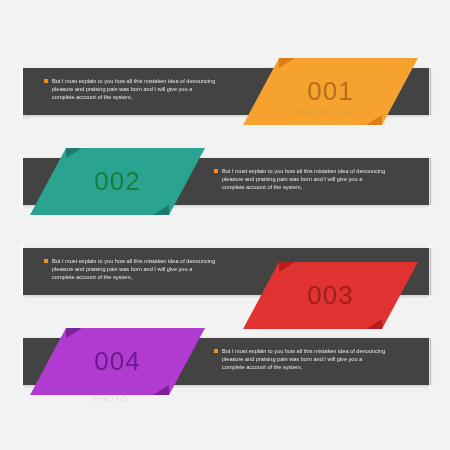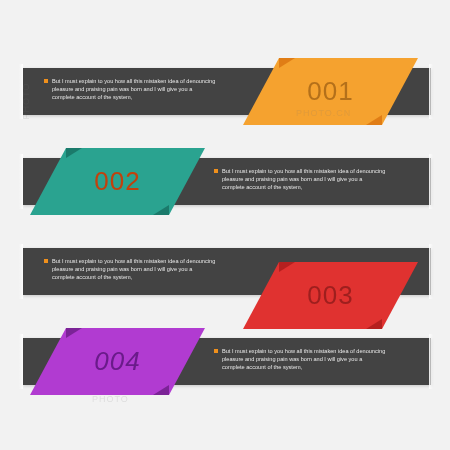--- a/index.html
+++ b/index.html
@@ -106,21 +106,21 @@
     <div class="row" style="top: 145px;">
       <div class="bar" style="background: rgb(67, 67, 67);"></div>
       <div class="edge l"></div>
       <div class="edge r"></div>
       <div class="para" style="left: 30px; width: 175px;">
         <svg width="175" height="67" viewBox="0 0 175 67" class="shape">
           <polygon points="36,0 175,0 139,67 0,67" fill="#2aa390"></polygon>
           <polygon points="36,0 52,0 36,10" fill="#1b7a6b"></polygon>
           <polygon points="139,67 123,67 139,57" fill="#1b7a6b"></polygon>
         </svg>
-        <div class="num" style="color: #c2410c;">002</div>
+        <div class="num" style="color: #15803d;">002</div>
       </div>
       <div class="textblock" style="left: 222px; color: rgb(232, 232, 232);">
         <p>But I must explain to you how all this mistaken idea of denouncing</p>
         <p>pleasure and praising pain was born and I will give you a</p>
         <p>complete account of the system,</p>
       </div>
       <div class="bullet" style="left: 214px; background: rgb(240, 144, 28);"></div>
     </div>
     <div class="row" style="top: 235px;">
       <div class="bar" style="background: rgb(67, 67, 67);"></div>
@@ -144,21 +144,21 @@
     <div class="row" style="top: 325px;">
       <div class="bar" style="background: rgb(67, 67, 67);"></div>
       <div class="edge l"></div>
       <div class="edge r"></div>
       <div class="para" style="left: 30px; width: 175px;">
         <svg width="175" height="67" viewBox="0 0 175 67" class="shape">
           <polygon points="36,0 175,0 139,67 0,67" fill="#b13bd1"></polygon>
           <polygon points="36,0 52,0 36,10" fill="#7b2396"></polygon>
           <polygon points="139,67 123,67 139,57" fill="#7b2396"></polygon>
         </svg>
-        <div class="num" style="color: rgb(106, 27, 138); font-style: italic;">004</div>
+        <div class="num" style="color: rgb(106, 27, 138);">004</div>
       </div>
       <div class="textblock" style="left: 222px; color: rgb(232, 232, 232);">
         <p>But I must explain to you how all this mistaken idea of denouncing</p>
         <p>pleasure and praising pain was born and I will give you a</p>
         <p>complete account of the system,</p>
       </div>
       <div class="bullet" style="left: 214px; background: rgb(240, 144, 28);"></div>
     </div>
     <div class="wm" style="left: 8px; top: 96px; transform: rotate(-90deg);">PHOTO</div>
     <div class="wm" style="left: 296px; top: 108px;">PHOTO.CN</div>

